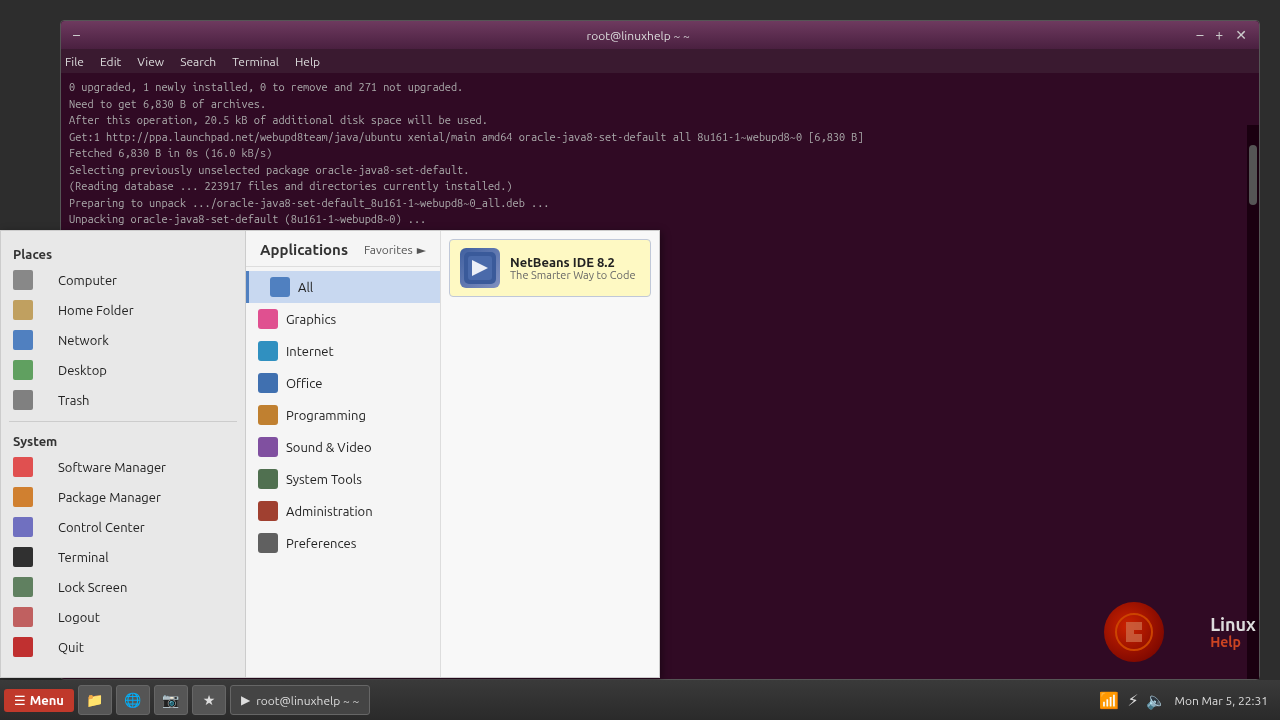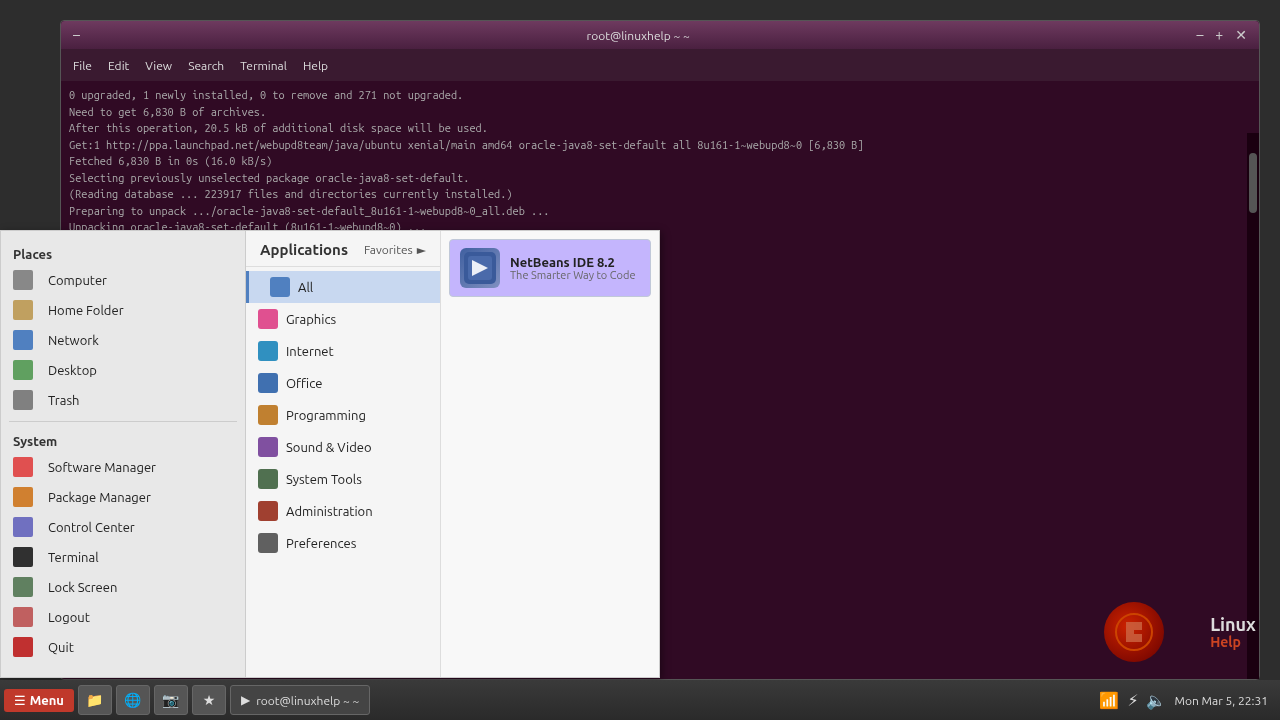--- a/index.html
+++ b/index.html
@@ -46,24 +46,24 @@
       gap: 4px;
     }
     .term-ctrl {
       color: #ccc;
       font-size: 14px;
       cursor: pointer;
       padding: 0 4px;
     }
     .terminal-menubar {
       background: #3a1a30;
-      height: 32px;
-      display: flex;
-      align-items: center;
-      padding: 0 12px;
+      height: 24px;
+      display: flex;
+      align-items: center;
+      padding: 0 4px;
       gap: 16px;
       flex-shrink: 0;
     }
     .terminal-menubar span {
       color: #ddd;
       font-size: 12px;
       cursor: pointer;
     }
     .terminal-content {
       flex: 1;
@@ -121,21 +121,21 @@
       color: #333;
       padding: 6px 12px 4px 12px;
     }
     .sidebar-item {
       display: flex;
       align-items: center;
       padding: 5px 12px;
       cursor: pointer;
       font-size: 13px;
       color: #222;
-      gap: 15px;
+      gap: 25px;
     }
     .sidebar-icon {
       width: 20px;
       height: 20px;
       flex-shrink: 0;
       display: flex;
       align-items: center;
       justify-content: center;
     }
     
@@ -249,21 +249,21 @@
       padding: 8px;
       overflow-y: auto;
     }
     .app-result-item {
       display: flex;
       align-items: center;
       padding: 8px 10px;
       cursor: pointer;
       border-radius: 4px;
       gap: 10px;
-      background: #c4b5fd;
+      background: #fef9c3;
       border: 1px solid #c0c8d8;
     }
     .app-result-icon {
       width: 40px;
       height: 40px;
       background: linear-gradient(135deg, #4060a0, #8090c0);
       border-radius: 6px;
       display: flex;
       align-items: center;
       justify-content: center;

